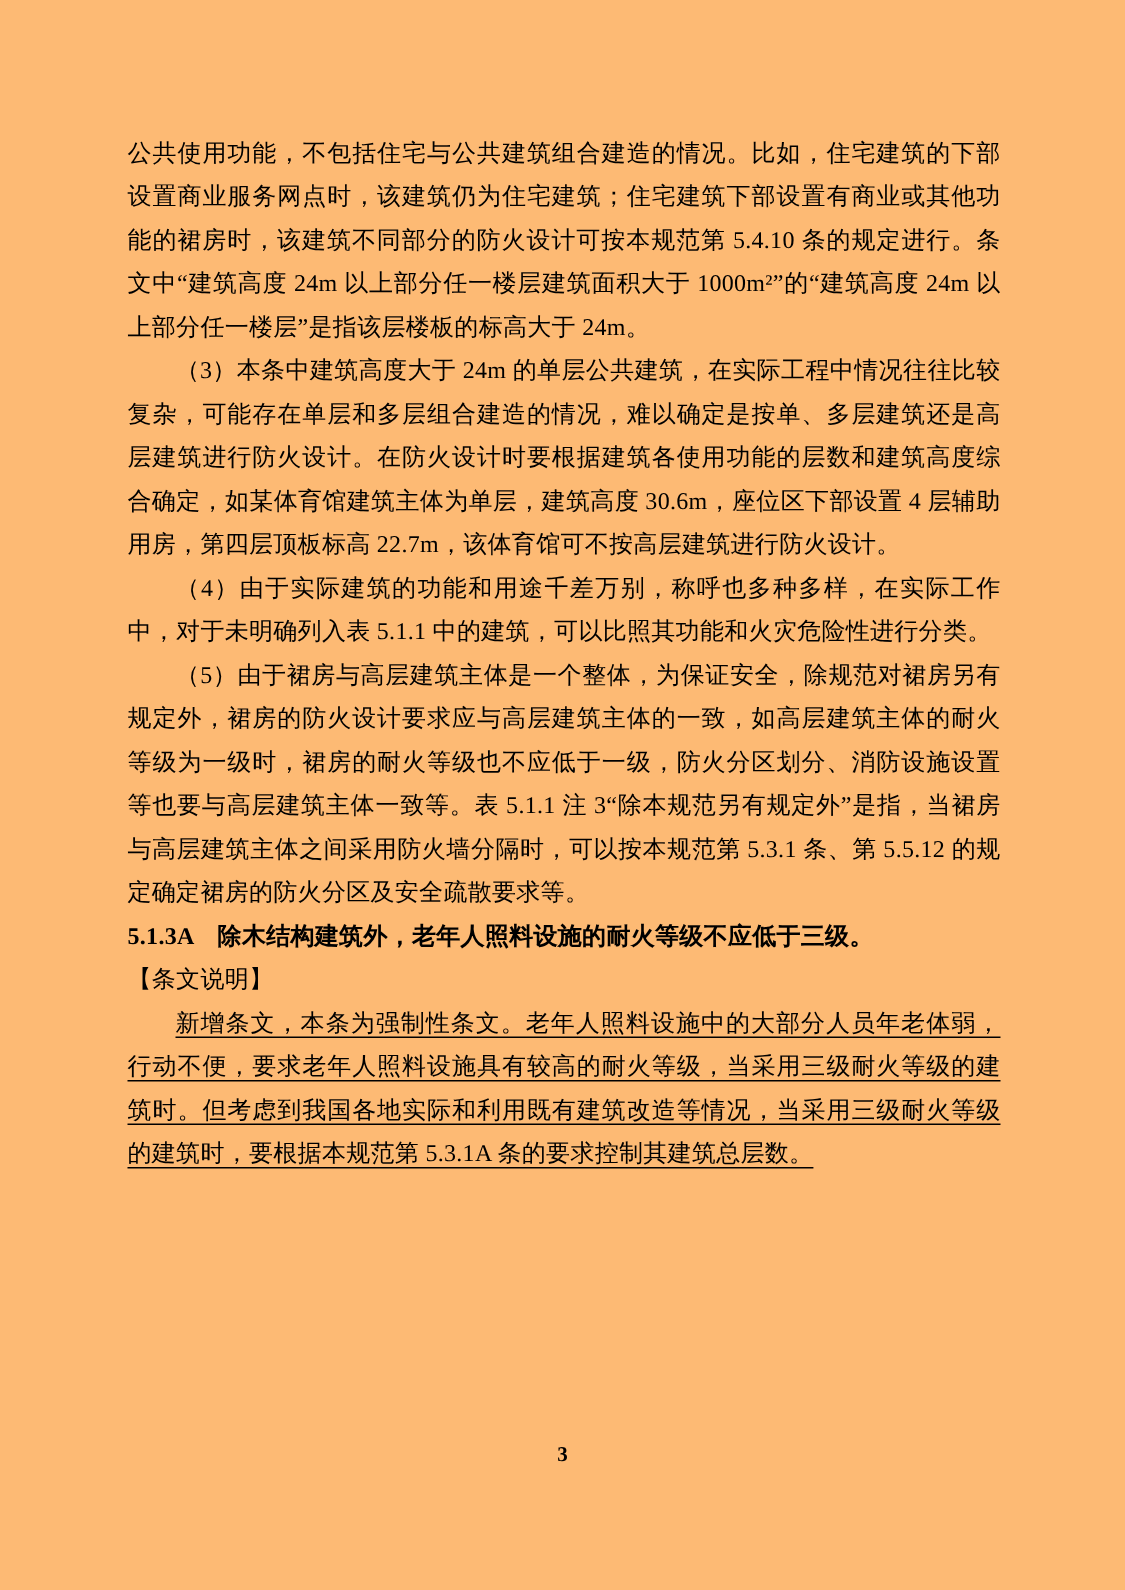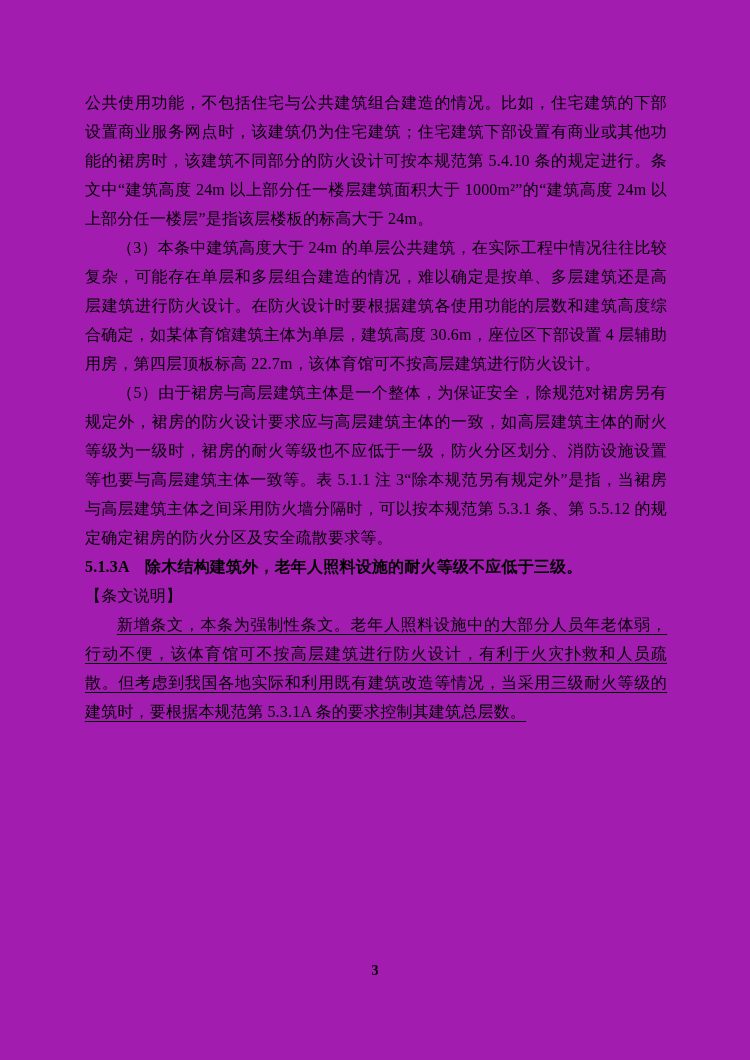--- a/index.html
+++ b/index.html
@@ -5,21 +5,21 @@
   html, body {
     margin: 0;
     padding: 0;
     background: #e8e8e8;
   }
   .page {
     position: relative;
     width: 750px;
     height: 1060px;
     margin: 0 auto;
-    background: #a21caf;
+    background: #fdba74;
     overflow: hidden;
     font-family: "Liberation Serif", "DejaVu Serif", serif;
     color: #000000;
   }
   .text-block {
     position: absolute;
     left: 85px;
     top: 88px;
     width: 582px;
   }
@@ -55,19 +55,20 @@
     font-family: "Liberation Serif", "DejaVu Serif", serif;
   }
 </style>
 </head>
 <body>
 
 <div class="page">
   <div class="text-block">
     <p class="para">公共使用功能，不包括住宅与公共建筑组合建造的情况。比如，住宅建筑的下部设置商业服务网点时，该建筑仍为住宅建筑；住宅建筑下部设置有商业或其他功能的裙房时，该建筑不同部分的防火设计可按本规范第 5.4.10 条的规定进行。条文中“建筑高度 24m 以上部分任一楼层建筑面积大于 1000m²”的“建筑高度 24m 以上部分任一楼层”是指该层楼板的标高大于 24m。</p>
     <p class="para indent">（3）本条中建筑高度大于 24m 的单层公共建筑，在实际工程中情况往往比较复杂，可能存在单层和多层组合建造的情况，难以确定是按单、多层建筑还是高层建筑进行防火设计。在防火设计时要根据建筑各使用功能的层数和建筑高度综合确定，如某体育馆建筑主体为单层，建筑高度 30.6m，座位区下部设置 4 层辅助用房，第四层顶板标高 22.7m，该体育馆可不按高层建筑进行防火设计。</p>
+    <p class="para indent">（4）由于实际建筑的功能和用途千差万别，称呼也多种多样，在实际工作中，对于未明确列入表 5.1.1 中的建筑，可以比照其功能和火灾危险性进行分类。</p>
     <p class="para indent">（5）由于裙房与高层建筑主体是一个整体，为保证安全，除规范对裙房另有规定外，裙房的防火设计要求应与高层建筑主体的一致，如高层建筑主体的耐火等级为一级时，裙房的耐火等级也不应低于一级，防火分区划分、消防设施设置等也要与高层建筑主体一致等。表 5.1.1 注 3“除本规范另有规定外”是指，当裙房与高层建筑主体之间采用防火墙分隔时，可以按本规范第 5.3.1 条、第 5.5.12 的规定确定裙房的防火分区及安全疏散要求等。</p>
     <p class="para heading">5.1.3A　除木结构建筑外，老年人照料设施的耐火等级不应低于三级。</p>
     <p class="para">【条文说明】</p>
-    <p class="para indent underlined">新增条文，本条为强制性条文。老年人照料设施中的大部分人员年老体弱，行动不便，该体育馆可不按高层建筑进行防火设计，有利于火灾扑救和人员疏散。但考虑到我国各地实际和利用既有建筑改造等情况，当采用三级耐火等级的建筑时，要根据本规范第 5.3.1A 条的要求控制其建筑总层数。</p>
+    <p class="para indent underlined">新增条文，本条为强制性条文。老年人照料设施中的大部分人员年老体弱，行动不便，要求老年人照料设施具有较高的耐火等级，当采用三级耐火等级的建筑时。但考虑到我国各地实际和利用既有建筑改造等情况，当采用三级耐火等级的建筑时，要根据本规范第 5.3.1A 条的要求控制其建筑总层数。</p>
   </div>
   <div class="page-number">3</div>
 </div>
 
 </body></html>

